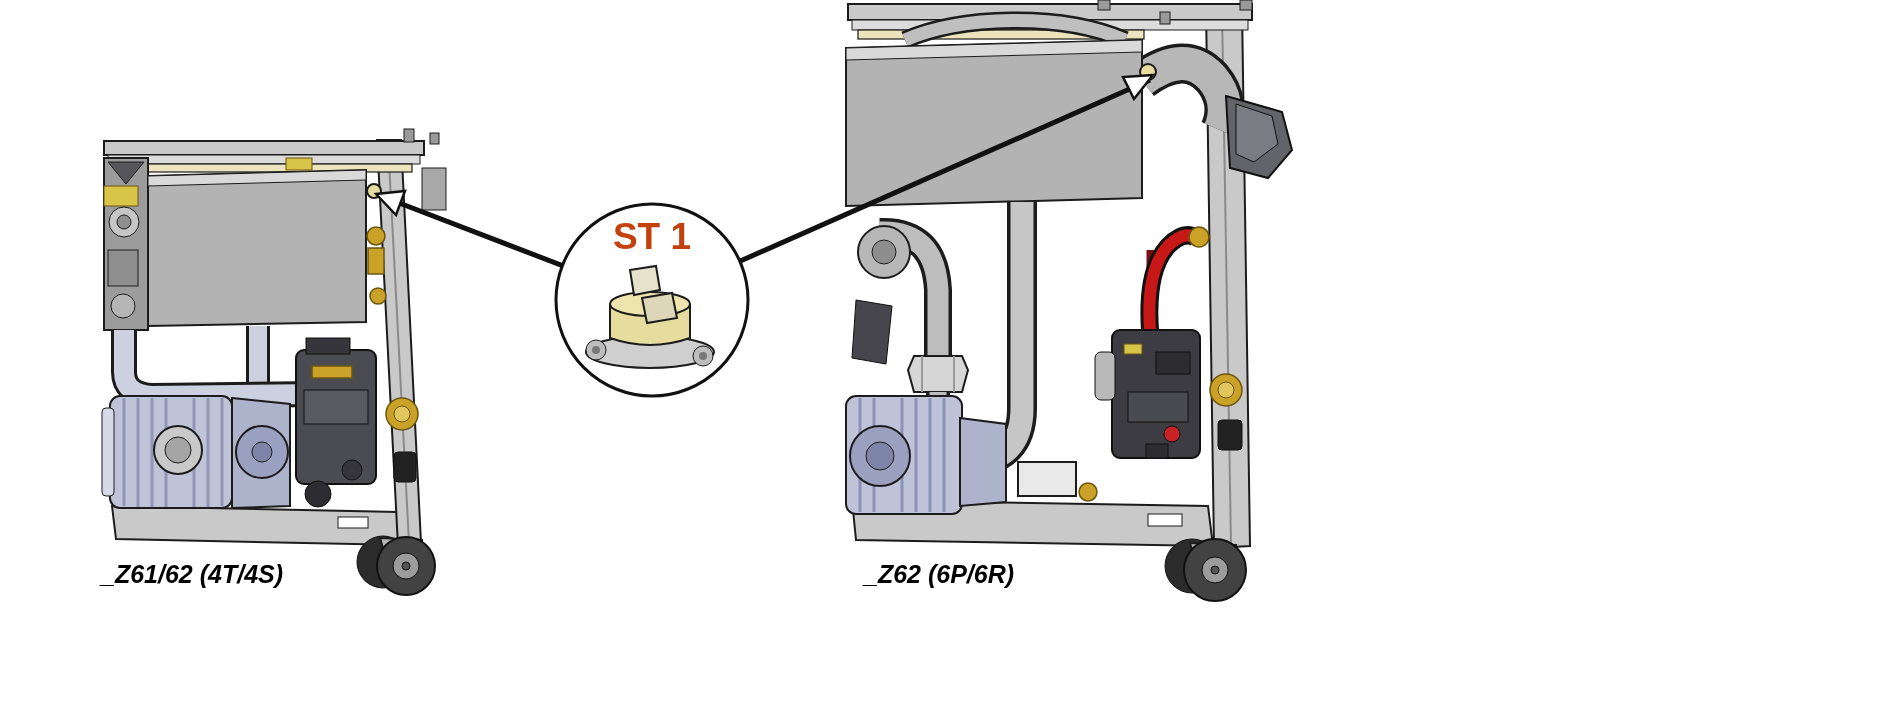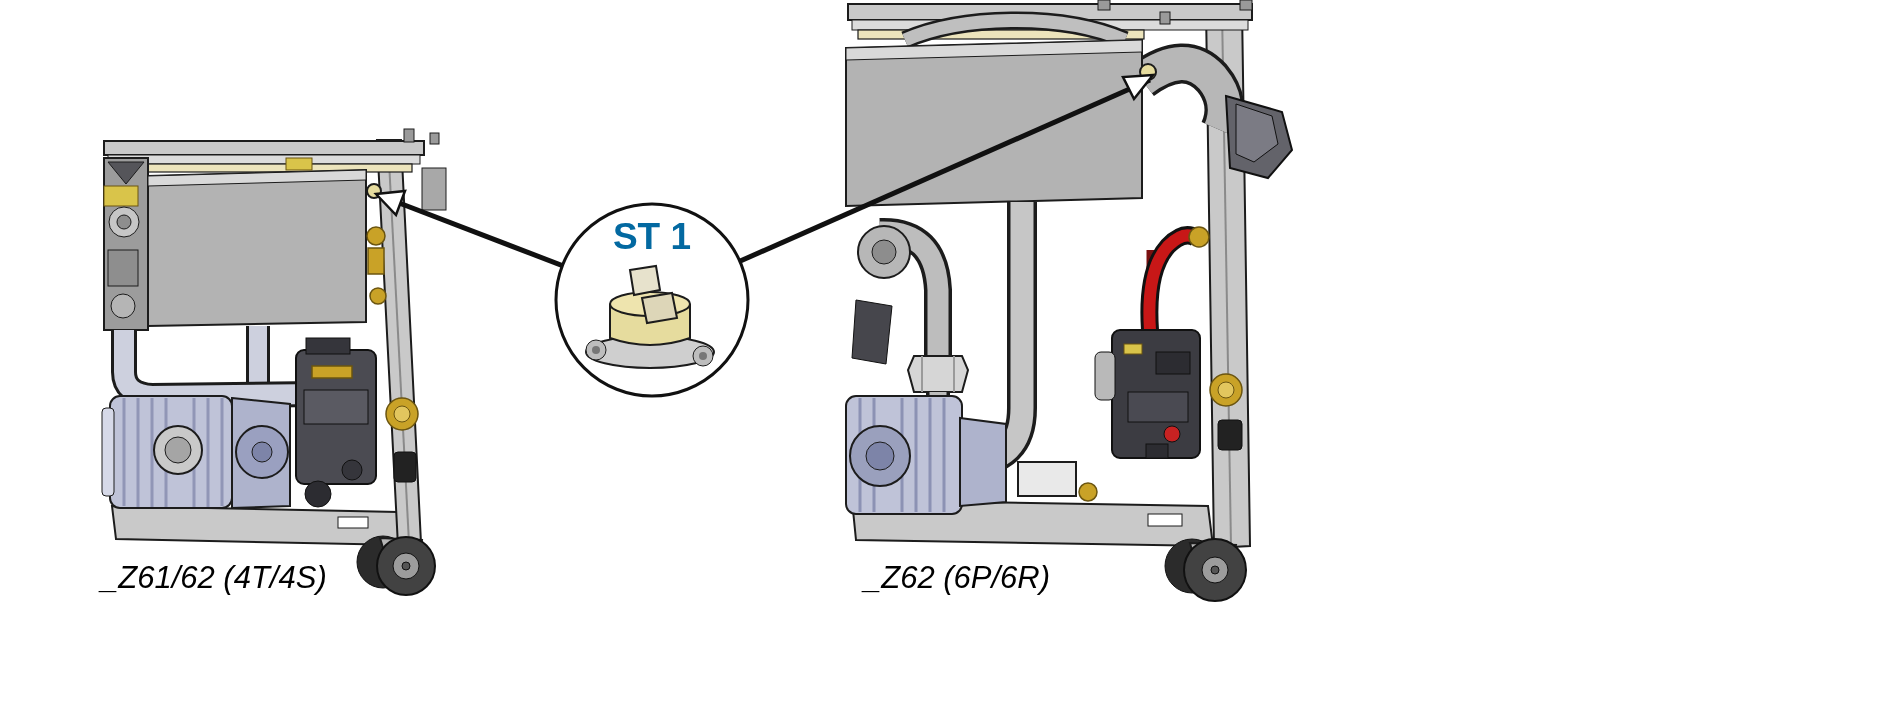--- a/index.html
+++ b/index.html
@@ -4,25 +4,25 @@
 <style>
   * { margin:0; padding:0; box-sizing:border-box; }
   :root {
     --frame-gray:#c9c9c9; --panel-gray:#b3b3b3; --cream-strip:#ece4bc;
     --sensor-body:#e6dc9e; --brass:#c9a227; --hose-red:#c81717;
     --pump-lavender:#bfc3d8; --line-black:#111111;
   }
   html,body { background:#ffffff; font-family:"Liberation Sans", sans-serif; }
   .stage { position:relative; width:1892px; height:728px; background:#fff; overflow:hidden; }
   .stage svg { position:absolute; left:0; top:0; }
-  .machine-label { position:absolute; font-style:italic; font-size:31px; color:#000; white-space:nowrap; }
+  .machine-label { position:absolute; font-style:italic; font-size:25px; color:#000; white-space:nowrap;font-weight:bold; }
   #label-left  { left:101px; top:560px; }
   #label-right { left:864px; top:560px; }
   .callout-label { position:absolute; left:572px; top:216px; width:160px; text-align:center;
-                   font-weight:bold; font-size:37px; color:#0369a1; }
+                   font-weight:bold; font-size:37px; color:#c2410c; }
   .c-frame  { fill:var(--frame-gray);  stroke:#1c1c1c; stroke-width:2; }
   .c-panel  { fill:var(--panel-gray);  stroke:#1c1c1c; stroke-width:2; }
   .c-cream  { fill:var(--cream-strip); stroke:#1c1c1c; stroke-width:1.2; }
   .c-brass  { fill:var(--brass);       stroke:#6b5510; stroke-width:1.5; }
   .c-pump   { fill:var(--pump-lavender); stroke:#1c1c1c; stroke-width:2; }
   .c-sensor { fill:var(--sensor-body); stroke:#1c1c1c; stroke-width:2; }
   .leader   { stroke:var(--line-black); stroke-width:5; }
 </style>
 </head>
 <body>

